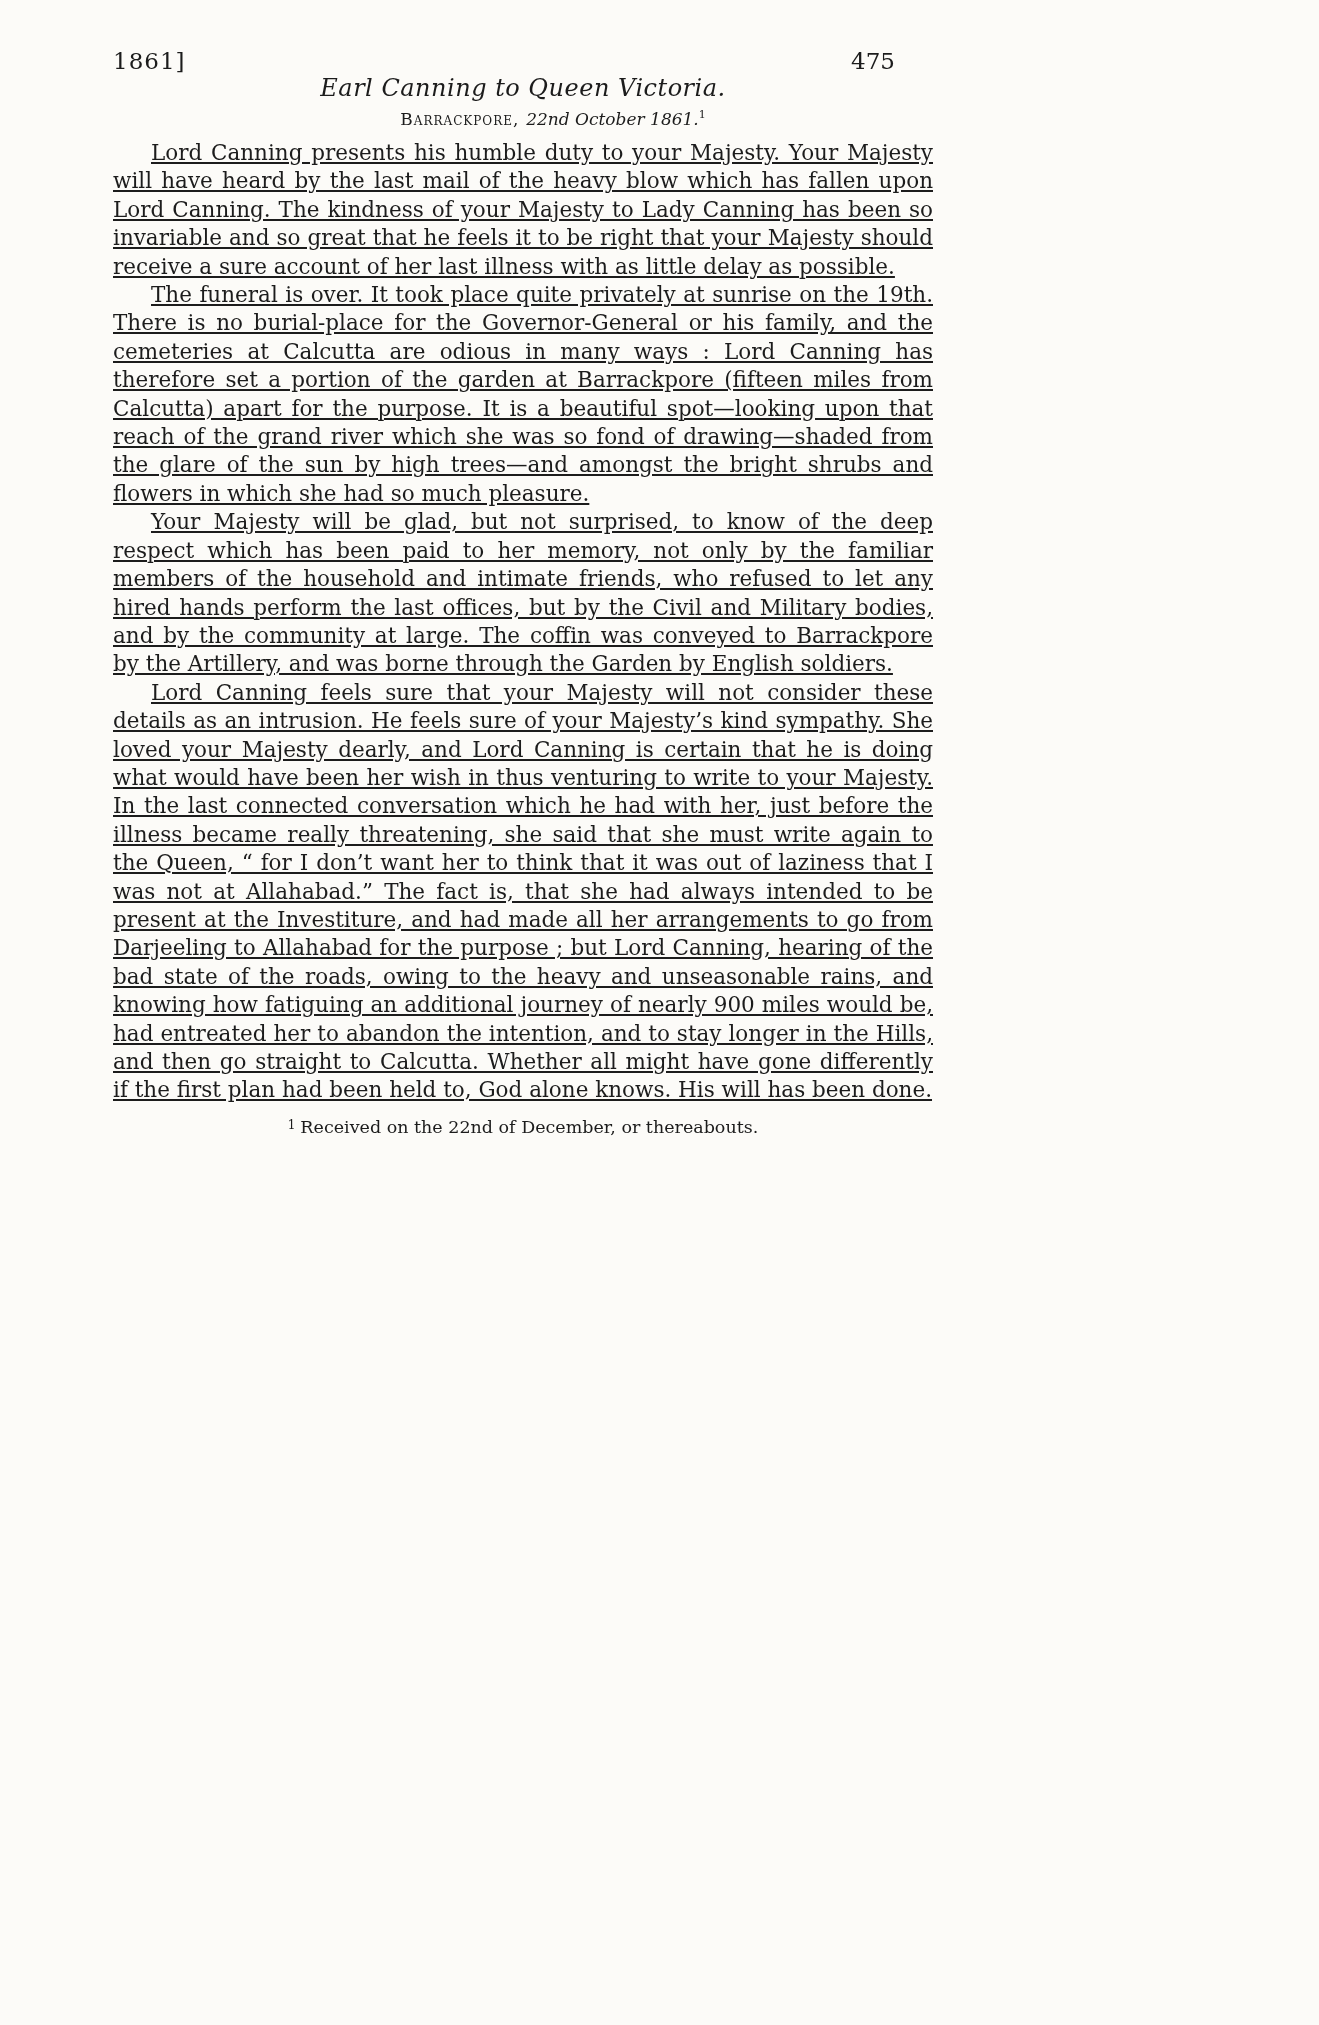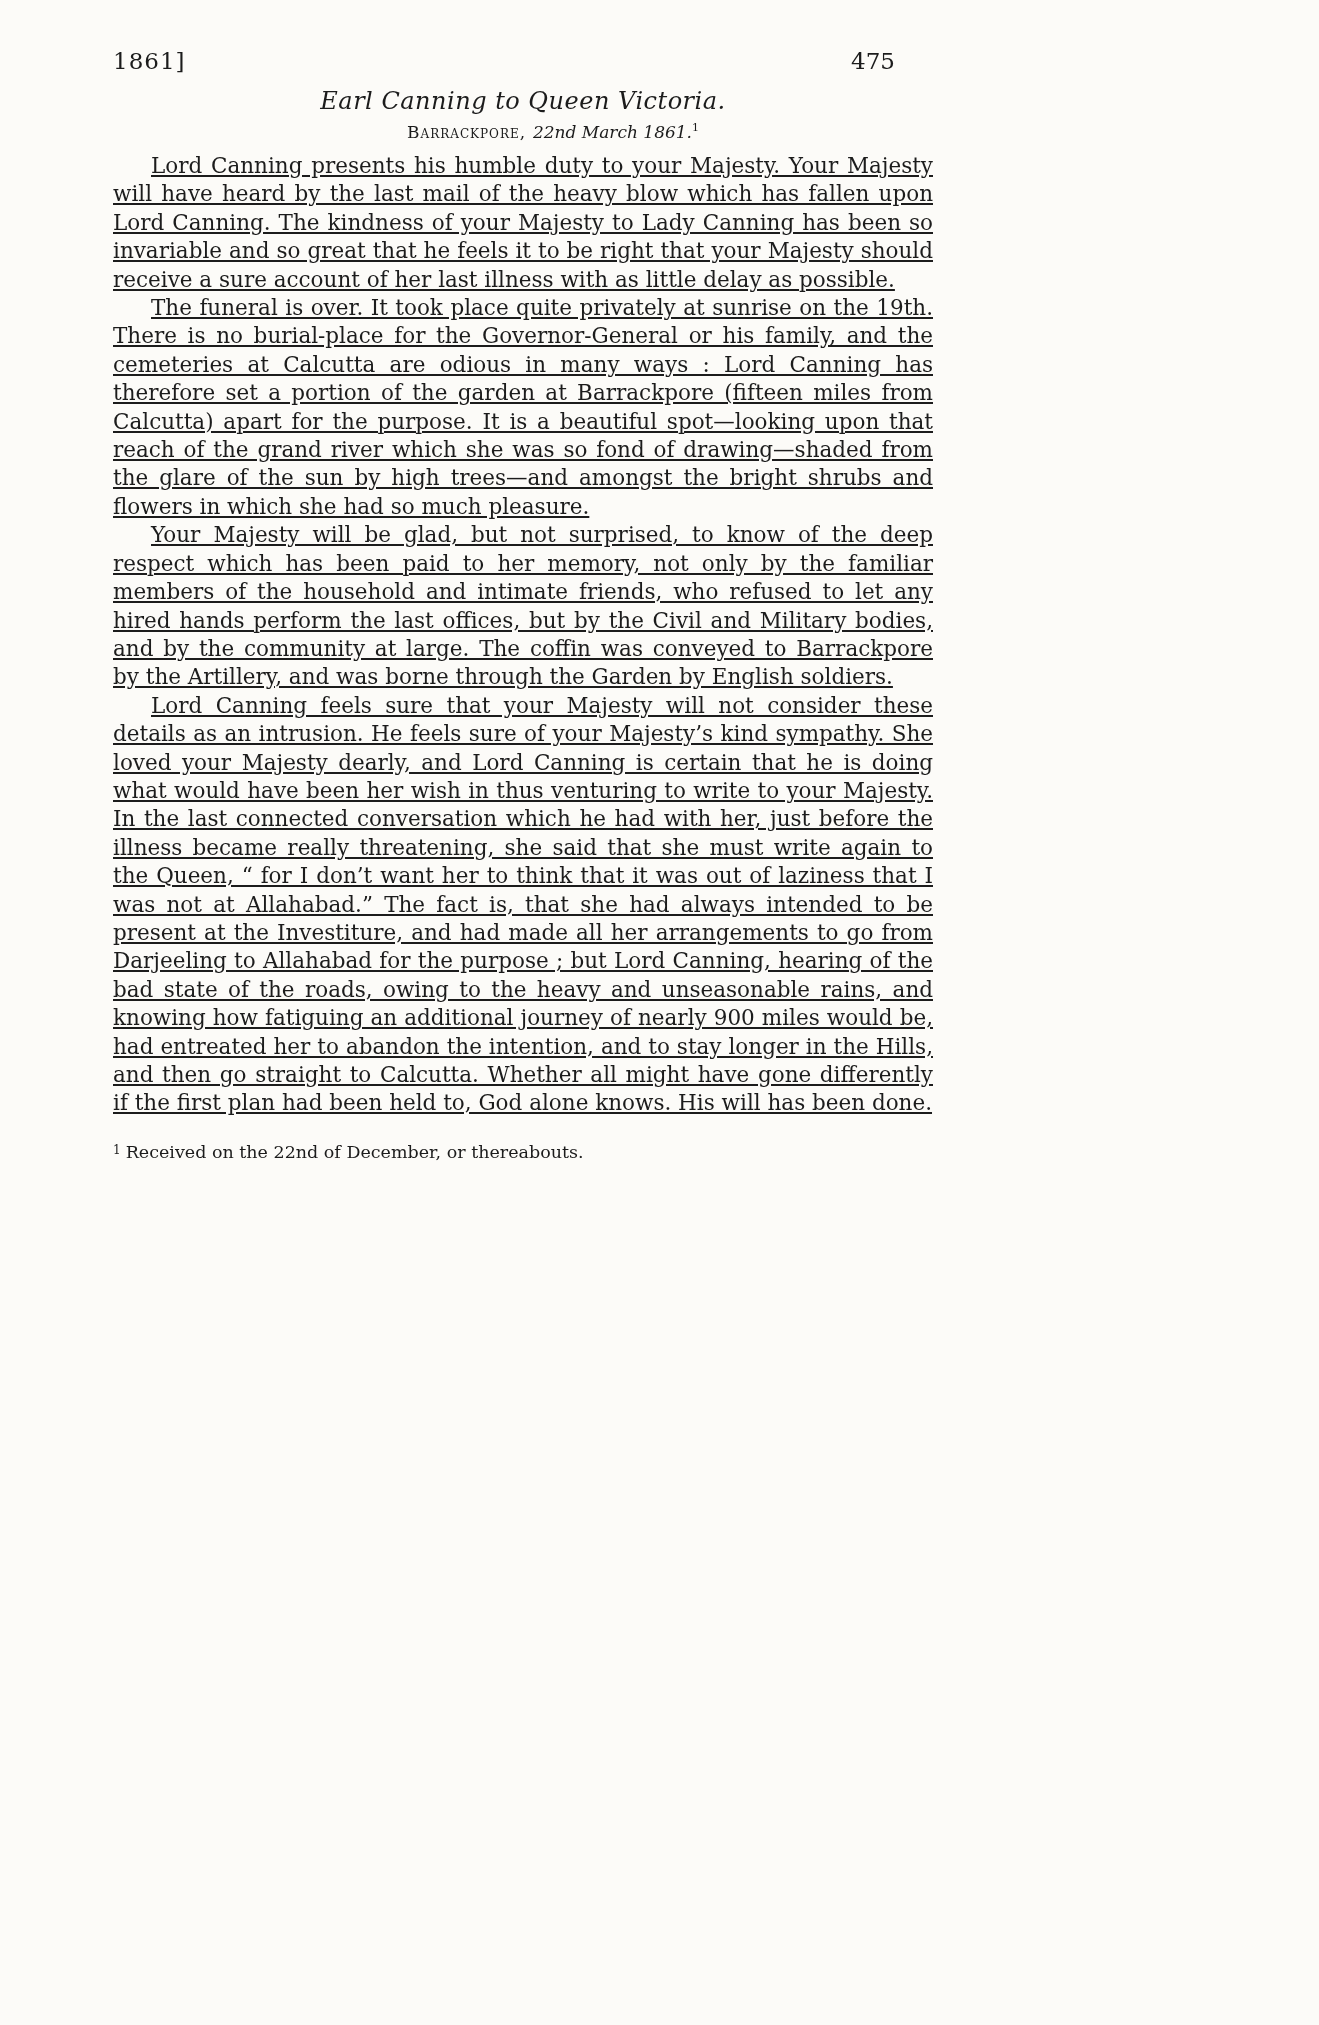--- a/index.html
+++ b/index.html
@@ -39,21 +39,20 @@
     text-align: center;
     flex: 1;
   }
   .running-page-number {
     font-size: 23px;
     min-width: 120px;
     text-align: center;
   }
   
   .letter-title {
-    margin-top: 13px;
     text-align: center;
     font-style: italic;
     font-size: 24px;
     letter-spacing: 0.5px;
   }
   .dateline {
     margin-top: 7px;
     text-align: center;
     font-size: 17px;
     padding-left: 60px; 
@@ -77,22 +76,22 @@
     line-height: 28.4px;
     text-align: justify;
   }
   .letter-body p {
     margin: 0;
     text-indent: 38px;
     text-decoration: underline;
   }
   
   .footnote {
-    margin-top: 24px;
-    text-align: left;
+    margin-top: 12px;
+    text-align: center;
     font-size: 17.5px;
   }
   .footnote .fn-marker {
     font-size: 12px;
     vertical-align: 4px;
     margin-right: 5px;
   }
 </style>
 </head>
 <body>
@@ -100,21 +99,21 @@
 <div class="page">
 
   <div class="running-head">
     <span class="running-year">1861]</span>
     <span class="running-page-number">475</span>
   </div>
 
   <div class="letter-title">Earl Canning to Queen Victoria.</div>
 
   <div class="dateline">
-    <span class="place">Barrackpore,</span><span class="date">22nd March 1861.</span><sup>1</sup>
+    <span class="place">Barrackpore,</span><span class="date">22nd October 1861.</span><sup>1</sup>
   </div>
 
   <div class="letter-body">
     <p>Lord Canning presents his humble duty to your Majesty. Your Majesty will have heard by the last mail of the heavy blow which has fallen upon Lord Canning. The kindness of your Majesty to Lady Canning has been so invariable and so great that he feels it to be right that your Majesty should receive a sure account of her last illness with as little delay as possible.</p>
     <p>The funeral is over.  It took place quite privately at sunrise on the 19th.  There is no burial-place for the Governor-General or his family, and the cemeteries at Calcutta are odious in many ways : Lord Canning has therefore set a portion of the garden at Barrackpore (fifteen miles from Calcutta) apart for the purpose.  It is a beautiful spot—looking upon that reach of the grand river which she was so fond of drawing—shaded from the glare of the sun by high trees—and amongst the bright shrubs and flowers in which she had so much pleasure.</p>
     <p>Your Majesty will be glad, but not surprised, to know of the deep respect which has been paid to her memory, not only by the familiar members of the household and intimate friends, who refused to let any hired hands perform the last offices, but by the Civil and Military bodies, and by the community at large.  The coffin was conveyed to Barrackpore by the Artillery, and was borne through the Garden by English soldiers.</p>
     <p>Lord Canning feels sure that your Majesty will not consider these details as an intrusion.  He feels sure of your Majesty’s kind sympathy.  She loved your Majesty dearly, and Lord Canning is certain that he is doing what would have been her wish in thus venturing to write to your Majesty.  In the last connected conversation which he had with her, just before the illness became really threatening, she said that she must write again to the Queen, “ for I don’t want her to think that it was out of laziness that I was not at Allahabad.”  The fact is, that she had always intended to be present at the Investiture, and had made all her arrangements to go from Darjeeling to Allahabad for the purpose ; but Lord Canning, hearing of the bad state of the roads, owing to the heavy and unseasonable rains, and knowing how fatiguing an additional journey of nearly 900 miles would be, had entreated her to abandon the intention, and to stay longer in the Hills, and then go straight to Calcutta.  Whether all might have gone differently if the first plan had been held to, God alone knows.  His will has been done.</p>
   </div>
 
   <div class="footnote">

